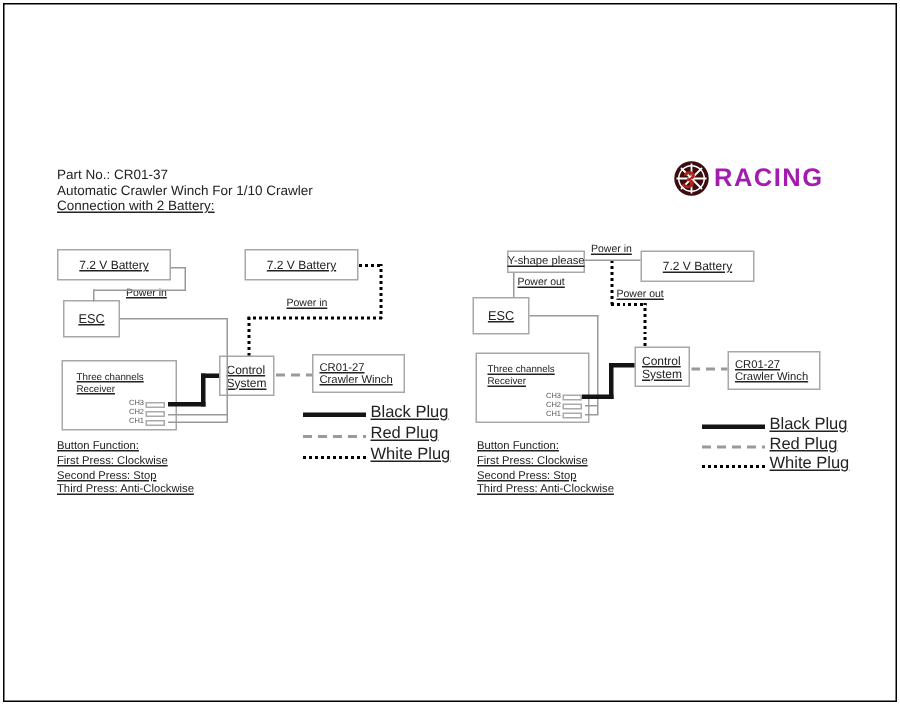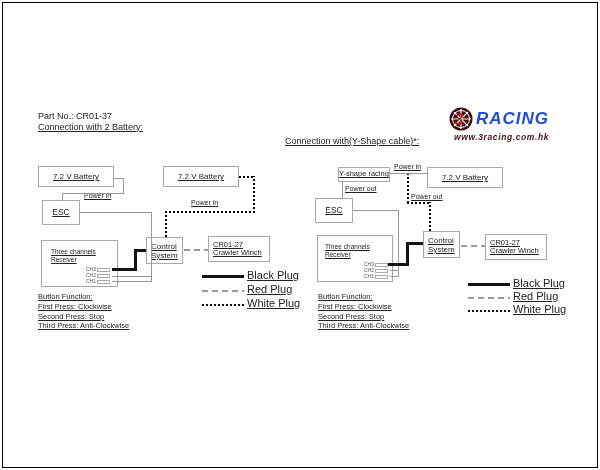--- a/index.html
+++ b/index.html
@@ -30,50 +30,49 @@
   .wh.dot{height:2px;background:repeating-linear-gradient(90deg,#000 0 2px,transparent 2px 4px);}
   .wv.dot{width:2px;background:repeating-linear-gradient(0deg,#000 0 2px,transparent 2px 4px);}
   .wh.leg-solid{height:3px;background:#141414;}
   
   .lbl{position:absolute;font-size:7px;line-height:8px;white-space:nowrap;}
   .lbl2{position:absolute;font-size:11px;line-height:8.5px;white-space:nowrap;}
   .btnfn{position:absolute;font-size:7.5px;line-height:9.8px;white-space:nowrap;}
   
   .logo{position:absolute;left:448px;top:106px;width:145px;color:#4a0e10;}
   .logo-row{display:flex;align-items:center;gap:2px;}
-  .logo-brand{font-size:17px;font-weight:bold;font-style:italic;letter-spacing:1px;color:#1d4ed8;}
+  .logo-brand{font-size:17px;font-weight:bold;letter-spacing:1px;color:#a21caf;}
   .logo-url{font-size:8.5px;font-weight:bold;font-style:italic;letter-spacing:0.6px;margin-top:0px;margin-left:6px;color:#4a0e10;}
   .footer{position:absolute;left:355px;top:334px;font-size:9px;line-height:11.5px;white-space:nowrap;}
 </style>
 </head>
 <body>
 
 <div class="canvas">
   <div class="frame"></div>
 
   <div class="abs hdr" style="left:38px;top:111px;">
     <div>Part No.: CR01-37</div>
+    <div>Automatic Crawler Winch For 1/10 Crawler</div>
     <div class="u">Connection with 2 Battery:</div>
   </div>
 
   <div class="abs hdr" style="left:285px;top:136px;">
-    <div class="u">Connection with(Y-Shape cable)*:</div>
   </div>
 
   <div class="logo">
     <div class="logo-row">
       <svg width="26" height="26" viewBox="0 0 26 26">
         <circle cx="13" cy="13" r="11.5" fill="#3c0c0e"></circle>
         <circle cx="13" cy="13" r="8.5" fill="none" stroke="#fff" stroke-width="1"></circle>
         <path d="M13 3 L13 23 M3 13 L23 13 M6 6 L20 20 M20 6 L6 20" stroke="#fff" stroke-width="1.2"></path>
         <text x="6.5" y="19" font-size="16" font-weight="bold" font-style="italic" fill="#b42318">3</text>
       </svg>
       <span class="logo-brand">RACING</span>
     </div>
-    <div class="logo-url">www.3racing.com.hk</div>
   </div>
 
   <div class="box" style="left:38px;top:166px;width:76px;height:21px;">
     <span class="u">7.2 V Battery</span>
   </div>
   <div class="box" style="left:163px;top:166px;width:76px;height:21px;">
     <span class="u">7.2 V Battery</span>
   </div>
   <div class="box" style="left:42px;top:200px;width:38px;height:25px;font-size:8.5px;">
     <span class="u">ESC</span>
@@ -136,21 +135,21 @@
   <div class="lbl2 u" style="left:247px;top:299px;">White Plug</div>
 
   <div class="btnfn" style="left:38px;top:292px;">
     <div class="u">Button Function:</div>
     <div class="u">First Press: Clockwise</div>
     <div class="u">Second Press: Stop</div>
     <div class="u">Third Press: Anti-Clockwise</div>
   </div>
 
   <div class="box small" style="left:338px;top:167px;width:52px;height:15px;">
-    <span class="u">Y-shape racing</span>
+    <span class="u">Y-shape please</span>
   </div>
   <div class="box" style="left:427px;top:167px;width:76px;height:21px;">
     <span class="u">7.2 V Battery</span>
   </div>
   <div class="box" style="left:315px;top:198px;width:38px;height:25px;font-size:8.5px;">
     <span class="u">ESC</span>
   </div>
   <div class="box" style="left:317px;top:235px;width:76px;height:47px;"></div>
   <div class="recv-label" style="left:325px;top:243px;">
     <span class="u" style="display:block;">Three channels</span>

